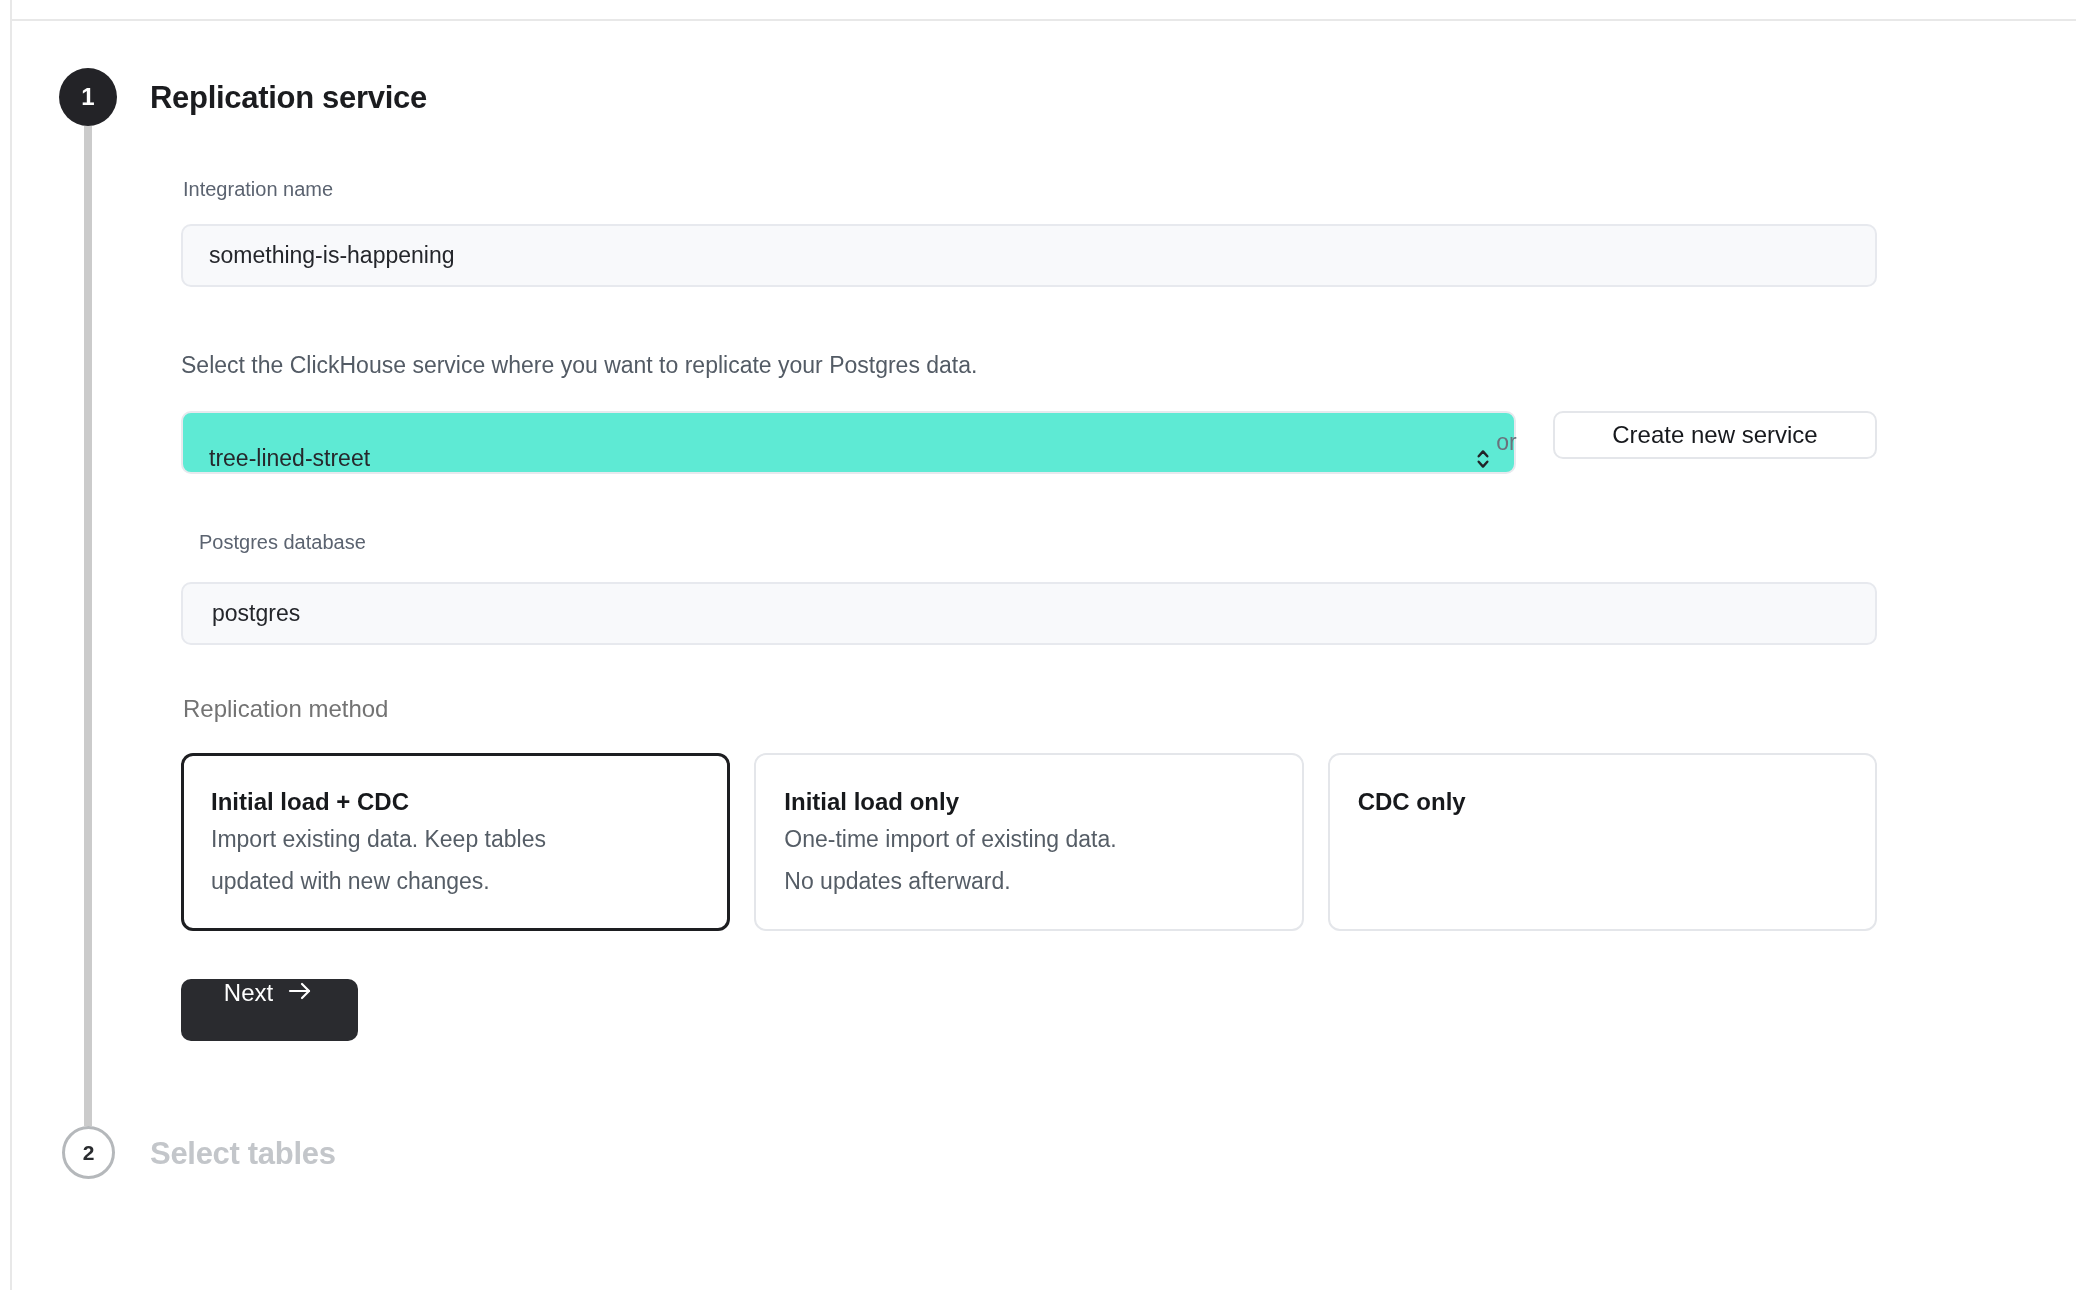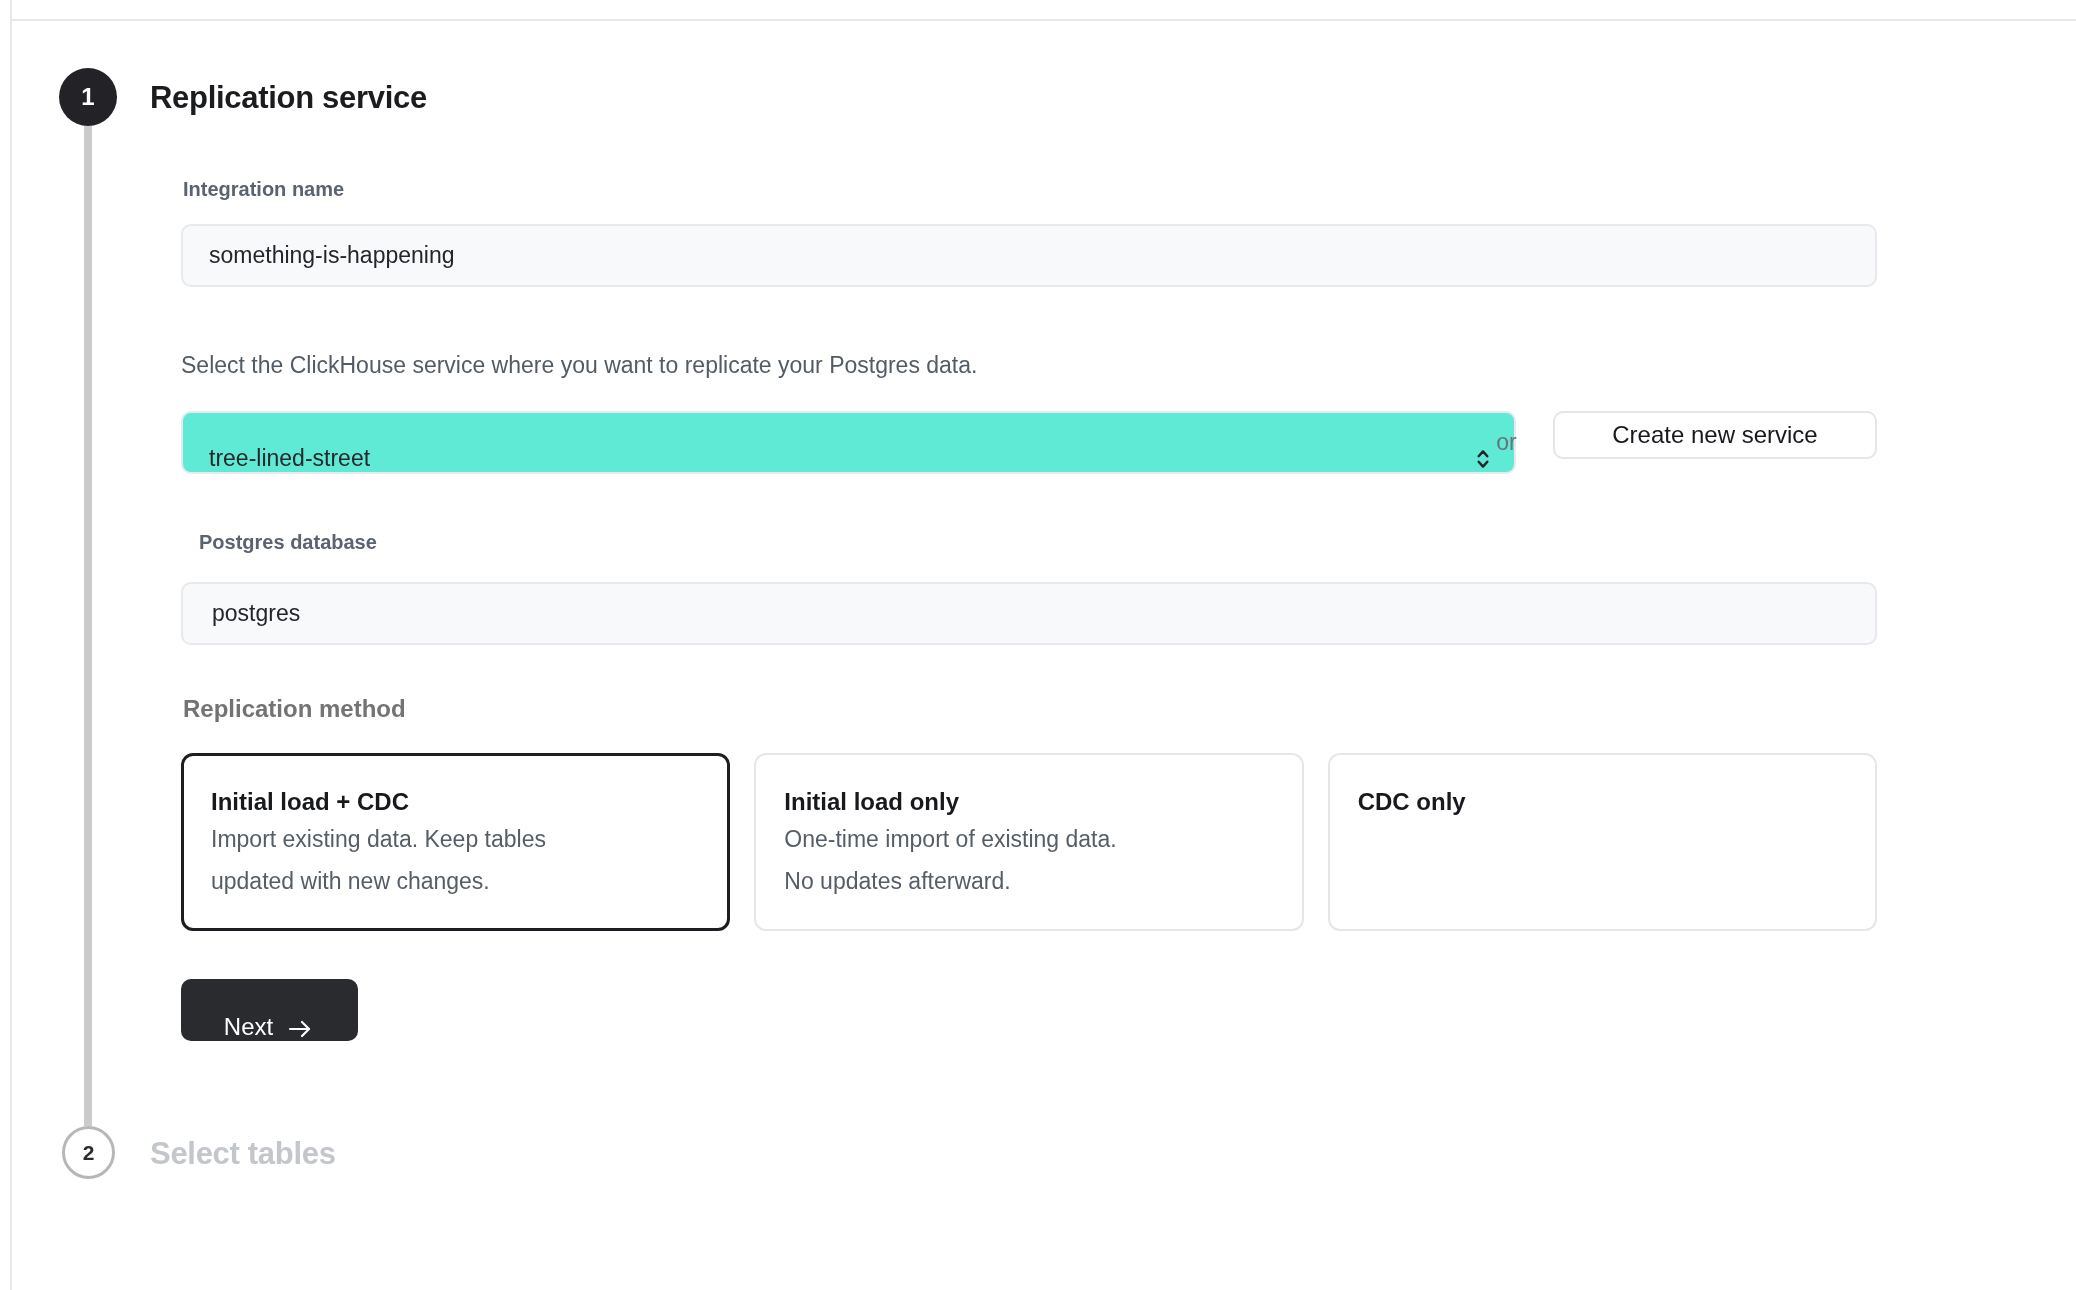--- a/index.html
+++ b/index.html
@@ -42,21 +42,21 @@
   .step-title {
     position: absolute; left: 150px;
     font-size: 31px; font-weight: 700; letter-spacing: -0.3px;
     color: #1b1c1f;
   }
   .step-title--one { top: 80px; }
   .step-title--two { top: 1136px; color: #c3c6ca; }
 
   .field-label {
     position: absolute; left: 183px;
-    font-size: 20px; color: #5b6370; font-weight: 700;
+    font-size: 20px; color: #5b6370; font-weight: 400;
   }
   .label-integration { top: 178px; }
   .label-postgres { top: 531px; margin-left: 16px; }
   .label-method { top: 695px; font-size: 24px; color: #737373; }
 
   .text-input {
     position: absolute; left: 181px; width: 1696px; height: 63px;
     background: #f8f9fb;
     border: 2px solid #e7e9ee;
     border-radius: 10px;
@@ -120,21 +120,21 @@
   .method-card .card-desc {
     font-size: 23px; color: #555d66; line-height: 42px;
   }
   .method-card .card-desc span { display: block; }
 
   .next-btn {
     position: absolute; left: 181px; top: 979px; width: 177px; height: 62px;
     background: #2a2b2f;
     border: none;
     border-radius: 10px;
-    display: flex; align-items: flex-end; justify-content: center; gap: 12px;
+    display: flex; align-items: flex-start; justify-content: center; gap: 12px;
     font-size: 24px; font-weight: 500; color: #ffffff;
     font-family: inherit;
   }
   .chevron-updown-icon, .arrow-right-icon { display: block; }
 </style>
 </head>
 <body>
 
 <div class="page-left-border"></div>
 <div class="page-top-border"></div>

